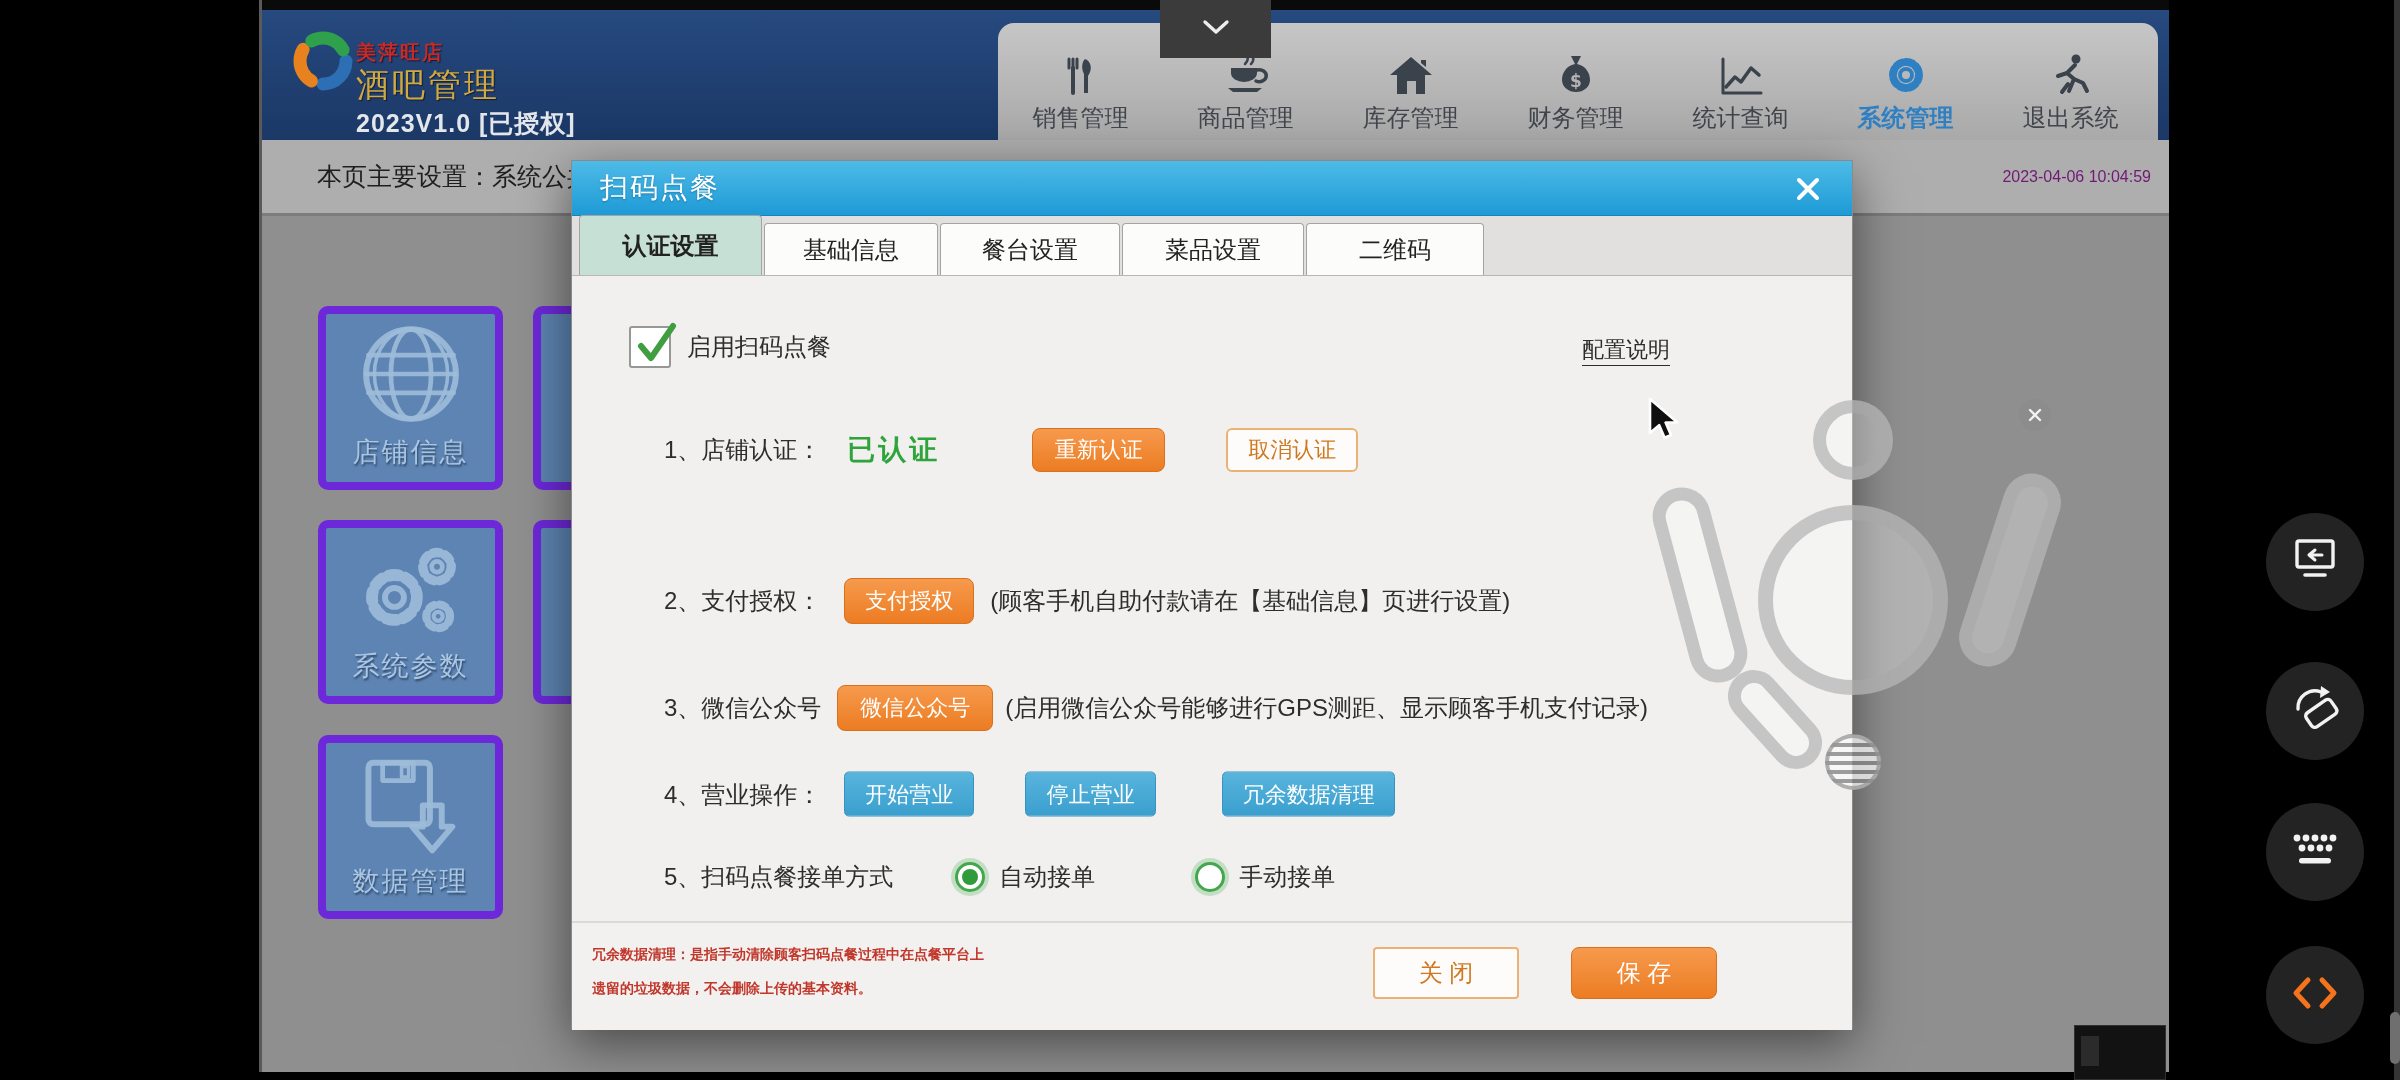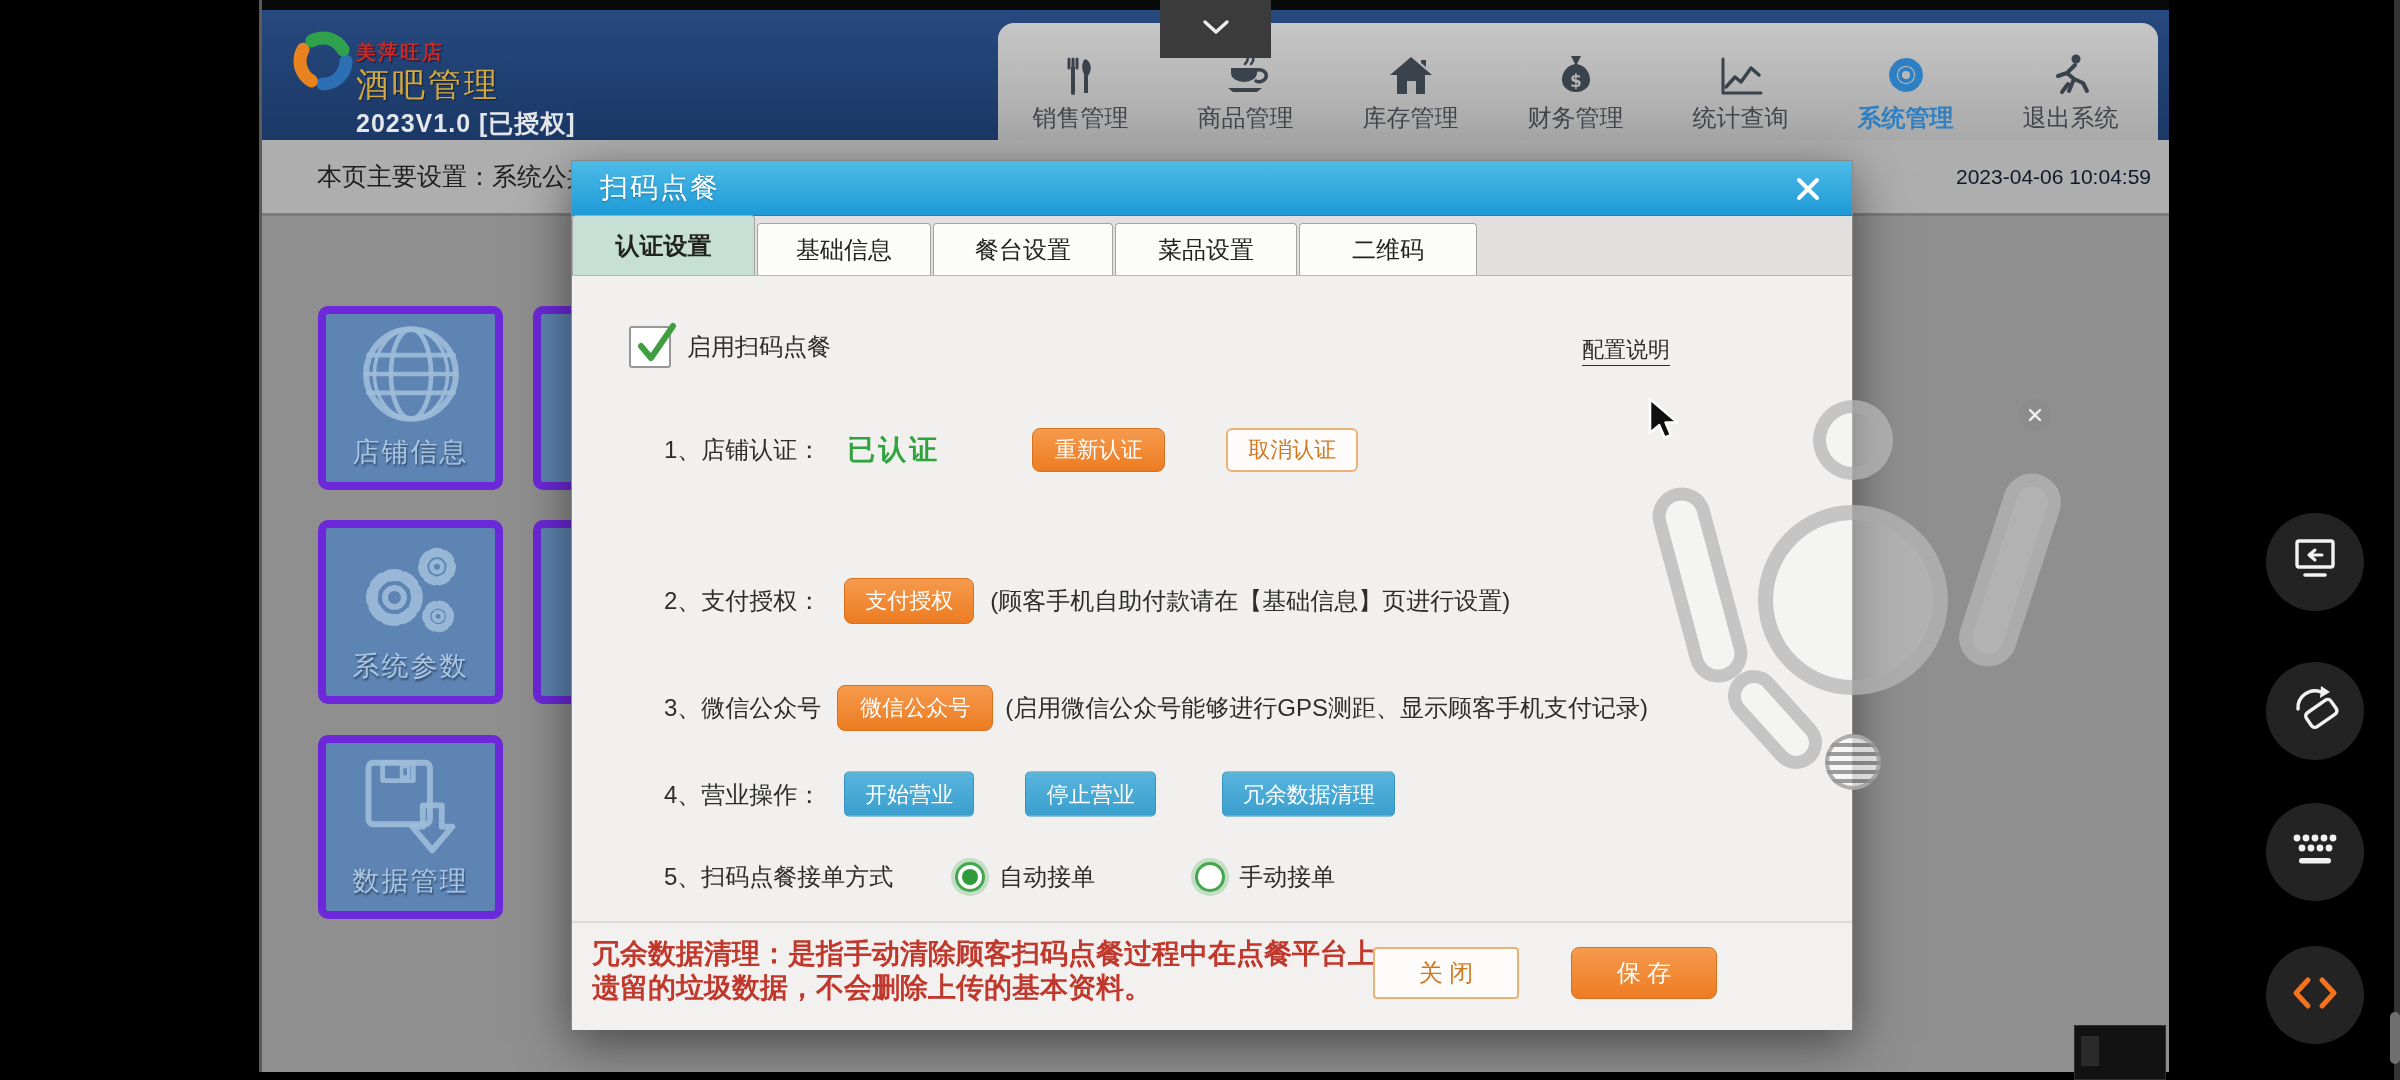--- a/index.html
+++ b/index.html
@@ -38,21 +38,21 @@
   
   .pull-tab{left:898px;top:0;width:111px;height:58px;background:#3b3b3b;z-index:6;
             display:flex;align-items:center;justify-content:center;cursor:pointer;}
 
   
   .page-bar{left:0;top:140px;width:100%;height:76px;background:#aeaeae;
             border-bottom:3px solid #7c7c7c;box-sizing:border-box;}
   .page-desc{position:absolute;left:55px;top:0;height:73px;line-height:73px;
              font-size:25px;color:#1e1e1e;}
   .page-time{position:absolute;right:18px;top:0;height:73px;line-height:73px;
-             font-size:21px;color:#0f172a;}
+             font-size:16px;color:#701a75;}
 
   
   .tile{width:185px;height:184px;background:#5d84b2;border:8px solid #6d28d9;
         border-radius:10px;box-sizing:border-box;cursor:pointer;
         display:flex;flex-direction:column;align-items:center;justify-content:flex-end;}
   .tile .ticon{flex:1;display:flex;align-items:center;justify-content:center;width:100%;}
   .tile-label{font-size:27px;color:#a9c6e2;letter-spacing:2px;margin-bottom:12px;
               text-shadow:1px 2px 2px #31486b;}
   .tstk{stroke:#9dbcd9;fill:none;stroke-linecap:round;stroke-linejoin:round;opacity:.92;}
 
@@ -61,21 +61,21 @@
           background:#f1f0ee;border:1px solid #8a8a8a;box-sizing:border-box;
           box-shadow:0 14px 48px rgba(0,0,0,.5);z-index:10;}
   .dlg-title{position:absolute;left:0;top:0;width:100%;height:55px;
              background:linear-gradient(#4dbbe7,#1e9ad6);border-bottom:1px solid #1484bb;
              box-sizing:border-box;display:flex;align-items:center;}
   .dlg-title-text{font-size:28px;color:#fff;margin-left:28px;letter-spacing:2px;text-shadow:0 1px 2px rgba(0,60,90,.4);}
   .dlg-close{position:absolute;right:22px;top:8px;width:44px;height:40px;display:flex;
              align-items:center;justify-content:center;cursor:pointer;}
   .dlg-tabs{position:absolute;left:0;top:55px;width:100%;height:60px;background:#e2e0de;
             border-bottom:1px solid #b9b7b5;box-sizing:border-box;display:flex;align-items:flex-end;
-            }
+            padding-left:7px;}
   .tab{height:52px;display:flex;align-items:center;justify-content:center;
        background:#fcfcfb;border:1px solid #a4a4a4;border-bottom:none;margin-right:2px;
        font-size:24px;color:#222;cursor:pointer;border-radius:4px 4px 0 0;box-sizing:border-box;}
   .tab.active{height:60px;background:#c6e0d5;font-weight:bold;}
 
   .dlg-body{position:absolute;left:0;top:115px;width:100%;height:645px;background:#f1f0ee;}
   .rowline{position:absolute;display:flex;align-items:center;transform:translateY(-50%);}
   .row-label{font-size:24px;color:#2d2d2d;}
   .status-green{font-size:28px;font-weight:bold;color:#2fa43c;letter-spacing:3px;}
   .note-text{font-size:24px;color:#2d2d2d;}
@@ -96,21 +96,21 @@
 
   .radio{width:30px;height:30px;border:3px solid #43a74c;border-radius:50%;background:#fff;
          box-sizing:border-box;position:relative;cursor:pointer;
          box-shadow:0 0 0 4px rgba(130,195,135,.40);}
   .radio.sel::after{content:"";position:absolute;left:4px;top:4px;right:4px;bottom:4px;
                     background:#2f9b3a;border-radius:50%;}
   .radio-label{font-size:24px;color:#2d2d2d;margin-left:14px;}
 
   .dlg-footer{position:absolute;left:0;top:760px;width:100%;height:109px;background:#f3f1ef;
               border-top:2px solid #dcdad7;box-sizing:border-box;}
-  .foot-note{position:absolute;left:20px;top:14px;font-size:28px;line-height:34px;
+  .foot-note{position:absolute;left:20px;top:14px;font-size:14px;line-height:34px;
              color:#c0372b;font-weight:bold;}
   .foot-btn{position:absolute;top:24px;width:146px;height:52px;font-size:24px;border-radius:4px;}
 
   
   .wm{z-index:30;pointer-events:none;}
   .wm-shape{position:absolute;border:13px solid rgba(168,168,168,.62);
             background:rgba(252,252,252,.32);box-sizing:border-box;}
   .wm-circle{border-radius:50%;}
   .wm-petal{border-radius:34px;}
   .wm-stripes{position:absolute;width:56px;height:56px;border-radius:50%;

